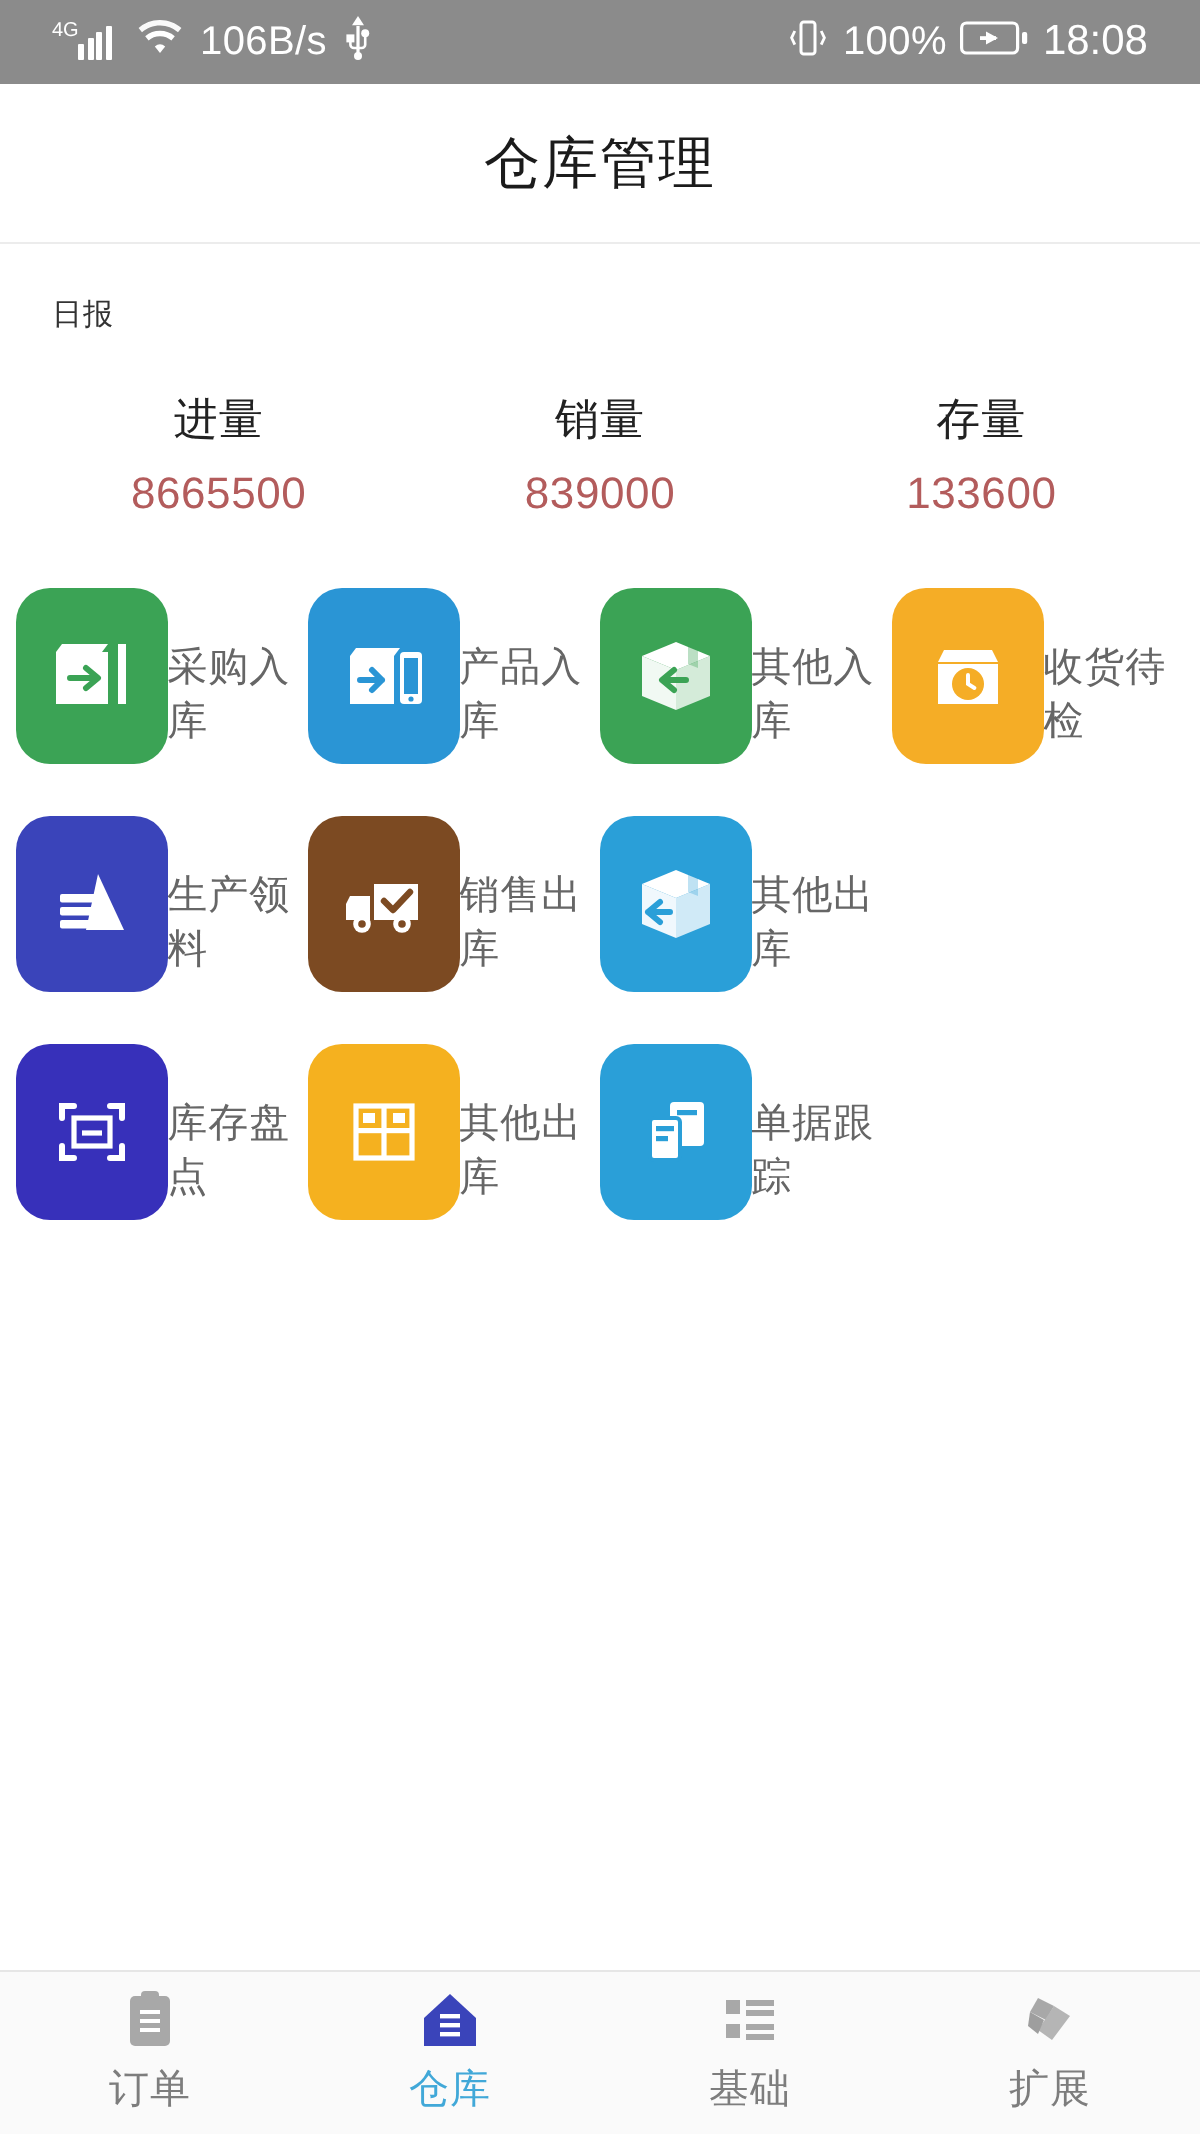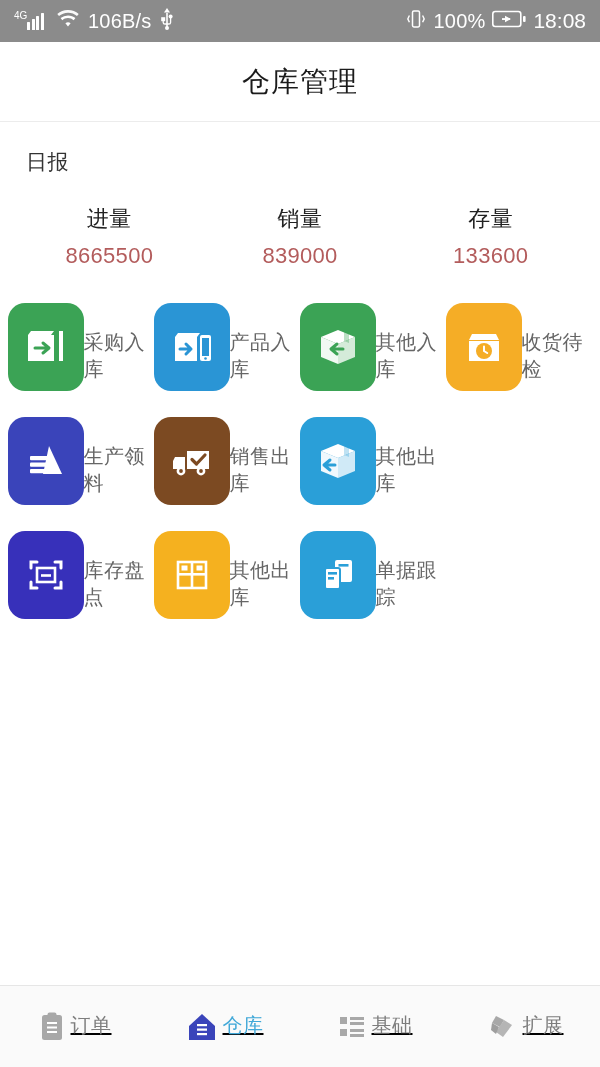--- a/index.html
+++ b/index.html
@@ -9,21 +9,21 @@
     background: #ffffff;
     overflow: hidden;
   }
   #app { position: relative; width: 600px; height: 1067px; background:#fff; display:flex; flex-direction:column; }
 
   
   .statusbar {
     height: 42px; flex: 0 0 42px;
     background: #8b8b8b;
     display: flex; align-items: center;
-    padding: 0 14px;
+    padding: 0 26px;
     color: #ffffff;
   }
   .sb-left { display:flex; align-items:center; gap:8px; }
   .sb-right { margin-left:auto; display:flex; align-items:center; gap:7px; }
   .sb-text { font-size: 20px; letter-spacing:.2px; color:#fff; }
   .sb-time { font-size: 21px; color:#fff; }
 
   .sig { display:flex; align-items:flex-end; gap:1.5px; height:17px; position:relative; padding-left:13px;}
   .sig i { width:3px; background:#fff; display:block; border-radius:.5px; }
   .sig i:nth-child(1){height:5px}.sig i:nth-child(2){height:8px}
@@ -34,21 +34,21 @@
   .titlebar {
     flex: 0 0 80px; height:80px;
     display:flex; align-items:center; justify-content:center;
     background:#fff; border-bottom:1px solid #ececec;
   }
   .title-text { font-size:28px; color:#1b1b1b; letter-spacing:1px; }
 
   
   .content { flex:1 1 auto; overflow:hidden; background:#fff; }
 
-  .section-label { font-size:21px; color:#333; padding:26px 0 0 26px; letter-spacing:.5px; }
+  .section-label { font-size:15px; color:#333; padding:26px 0 0 26px; letter-spacing:.5px; }
 
   .stats { display:flex; margin-top:16px; padding:0 14px; }
   .stat { flex:1; text-align:center;margin-top:12px; }
   .stat-name { font-size:22px; color:#222; letter-spacing:.5px; }
   .stat-value { font-size:22px; color:#b35c5c; margin-top:9px; letter-spacing:.3px; }
 
   .grid { padding: 26px 8px 0 8px; }
   .grid-row { display:flex; margin-bottom:8px; }
   .cell {
     flex: 0 0 25%; max-width:25%;
@@ -64,21 +64,21 @@
   .cell-label { margin-top:17px; font-size:20px; color:#666; letter-spacing:.5px; }
 
   
   .bottomnav {
     flex:0 0 82px; height:82px;
     border-top:1px solid #e6e6e6;
     background:#fafafa;
     display:flex; align-items:center;
   }
   .nav-item {
-    flex:1; display:flex; flex-direction:row; align-items:flex-start; justify-content:center; gap:6px;text-decoration:underline;
+    flex:1; display:flex; flex-direction:column; align-items:center; justify-content:center; gap:6px;
   }
   .nav-icon { height:30px; display:flex; align-items:center; justify-content:center; }
   .nav-label { font-size:20px; color:#7d7d7d; letter-spacing:.5px; }
   .nav-item.active .nav-label { color:#41a8d8; }
 </style>
 </head>
 <body>
 
 <div id="app">
 

